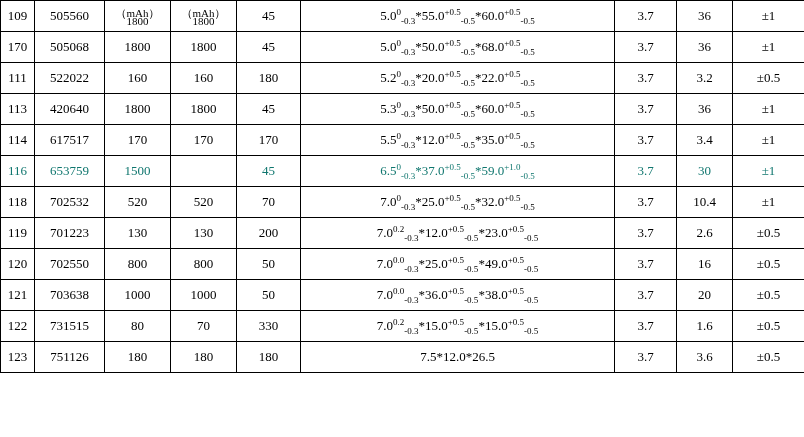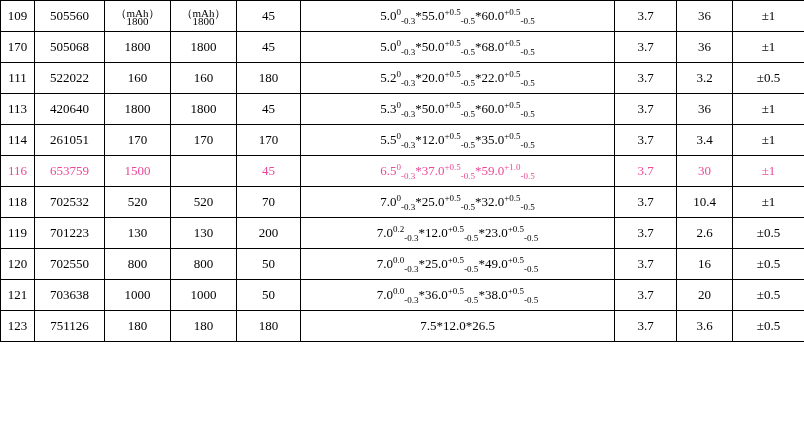--- a/index.html
+++ b/index.html
@@ -27,21 +27,21 @@
   col.c0{width:34px}
   col.c1{width:70px}
   col.c2{width:66px}
   col.c3{width:66px}
   col.c4{width:64px}
   col.c5{width:314px}
   col.c6{width:62px}
   col.c7{width:56px}
   col.c8{width:72px}
 
-  .row-blue td{color:#ec4899;}
+  .row-blue td{color:#0f766e;}
   .thick-top td{border-top:2px solid #000;}
   .thick-bottom td{border-bottom:2px solid #000;}
 
   .dim{
     font-size:15px;
     letter-spacing:0px;
     font-family:Liberation Serif, serif;
   }
   .dim sup{font-size:9px;vertical-align:super;}
   .dim sub{font-size:9px;vertical-align:sub;}
@@ -104,21 +104,21 @@
         <td>1800</td>
         <td>1800</td>
         <td>45</td>
         <td class="dim">5.3<sup>0</sup><sub>-0.3</sub>*50.0<sup>+0.5</sup><sub>-0.5</sub>*60.0<sup>+0.5</sup><sub>-0.5</sub></td>
         <td>3.7</td>
         <td>36</td>
         <td>±1</td>
       </tr>
       <tr>
         <td>114</td>
-        <td>261051</td>
+        <td>617517</td>
         <td>170</td>
         <td>170</td>
         <td>170</td>
         <td class="dim">5.5<sup>0</sup><sub>-0.3</sub>*12.0<sup>+0.5</sup><sub>-0.5</sub>*35.0<sup>+0.5</sup><sub>-0.5</sub></td>
         <td>3.7</td>
         <td>3.4</td>
         <td>±1</td>
       </tr>
       <tr class="row-blue thick-top thick-bottom">
         <td>116</td>
@@ -169,20 +169,31 @@
         <td>703638</td>
         <td>1000</td>
         <td>1000</td>
         <td>50</td>
         <td class="dim">7.0<sup>0.0</sup><sub>-0.3</sub>*36.0<sup>+0.5</sup><sub>-0.5</sub>*38.0<sup>+0.5</sup><sub>-0.5</sub></td>
         <td>3.7</td>
         <td>20</td>
         <td>±0.5</td>
       </tr>
       <tr>
+        <td>122</td>
+        <td>731515</td>
+        <td>80</td>
+        <td>70</td>
+        <td>330</td>
+        <td class="dim">7.0<sup>0.2</sup><sub>-0.3</sub>*15.0<sup>+0.5</sup><sub>-0.5</sub>*15.0<sup>+0.5</sup><sub>-0.5</sub></td>
+        <td>3.7</td>
+        <td>1.6</td>
+        <td>±0.5</td>
+      </tr>
+      <tr>
         <td>123</td>
         <td>751126</td>
         <td>180</td>
         <td>180</td>
         <td>180</td>
         <td class="dim">7.5*12.0*26.5</td>
         <td>3.7</td>
         <td>3.6</td>
         <td>±0.5</td>
       </tr>

